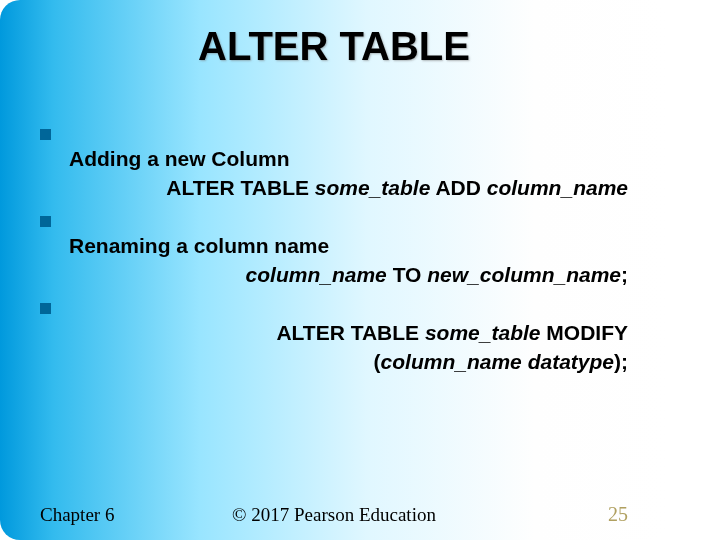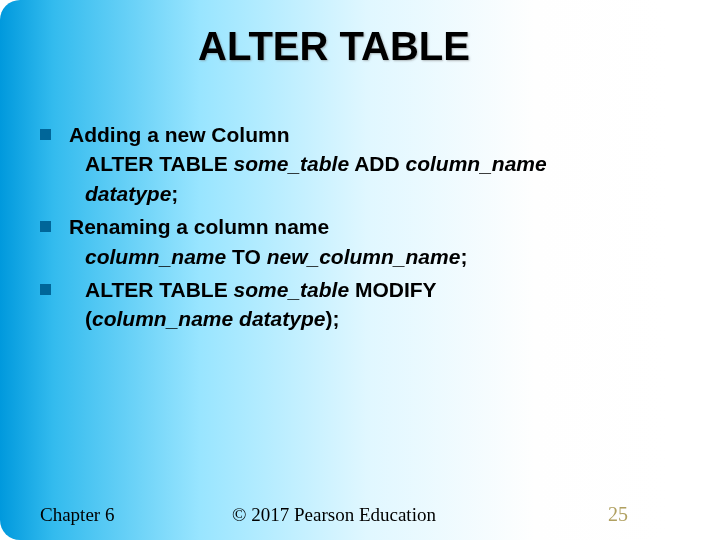--- a/index.html
+++ b/index.html
@@ -48,26 +48,28 @@
     background: #006699;
     margin-top: 9px;
     margin-right: 18px;
     flex: 0 0 auto;
   }
   .content {
     flex: 1 1 auto;
     font-size: 21px;
     line-height: 1.4;
     font-weight: bold;
+    margin-top: 24px;
   }
   .content .normal { font-weight: bold; font-style: normal; }
   .content .ital { font-weight: bold; font-style: italic; }
   .indent {
     margin-left: 16px;
     display: block;
+    text-align: right;
   }
   .footer {
     position: absolute;
     bottom: 14px;
     left: 40px;
     right: 40px;
     display: flex;
     justify-content: space-between;
     align-items: flex-end;
     font-family: Liberation Serif, serif;
@@ -98,23 +100,20 @@
 
   <div class="body">
 
     <div class="item">
       <div class="bullet"></div>
       <div class="content">
         <span class="normal">Adding a new Column</span>
         <span class="indent">
           <span class="normal">ALTER TABLE </span><span class="ital">some_table</span><span class="normal"> ADD </span><span class="ital">column_name</span>
         </span>
-        <span class="indent">
-          <span class="ital">datatype</span><span class="normal">;</span>
-        </span>
       </div>
     </div>
 
     <div class="item">
       <div class="bullet"></div>
       <div class="content">
         <span class="normal">Renaming a column name</span>
         <span class="indent">
           <span class="ital">column_name</span><span class="normal"> TO </span><span class="ital">new_column_name</span><span class="normal">;</span>
         </span>

